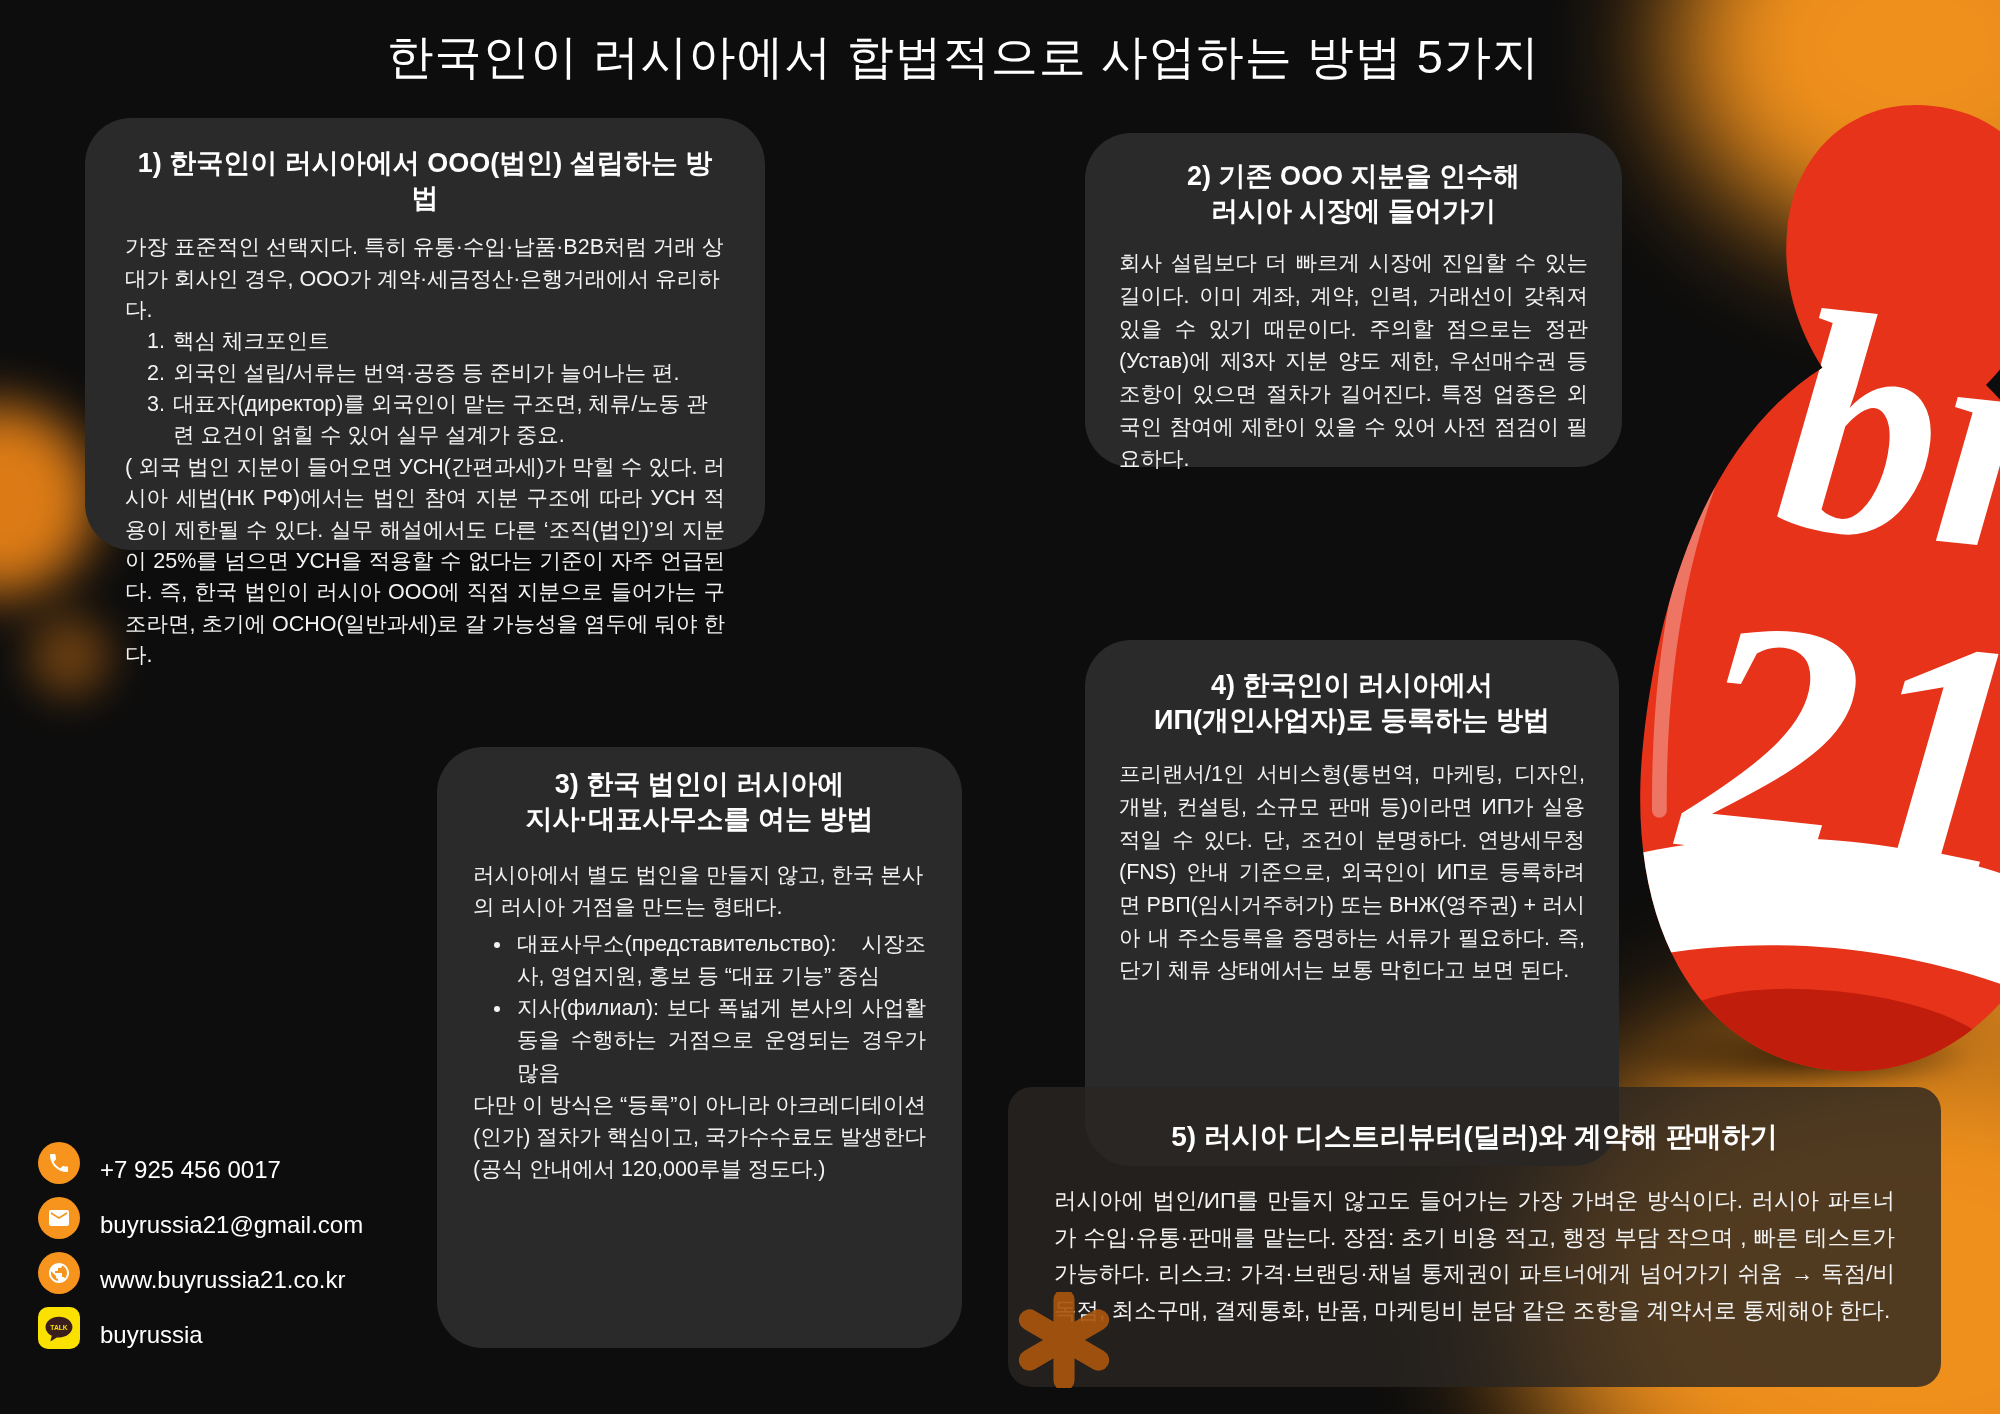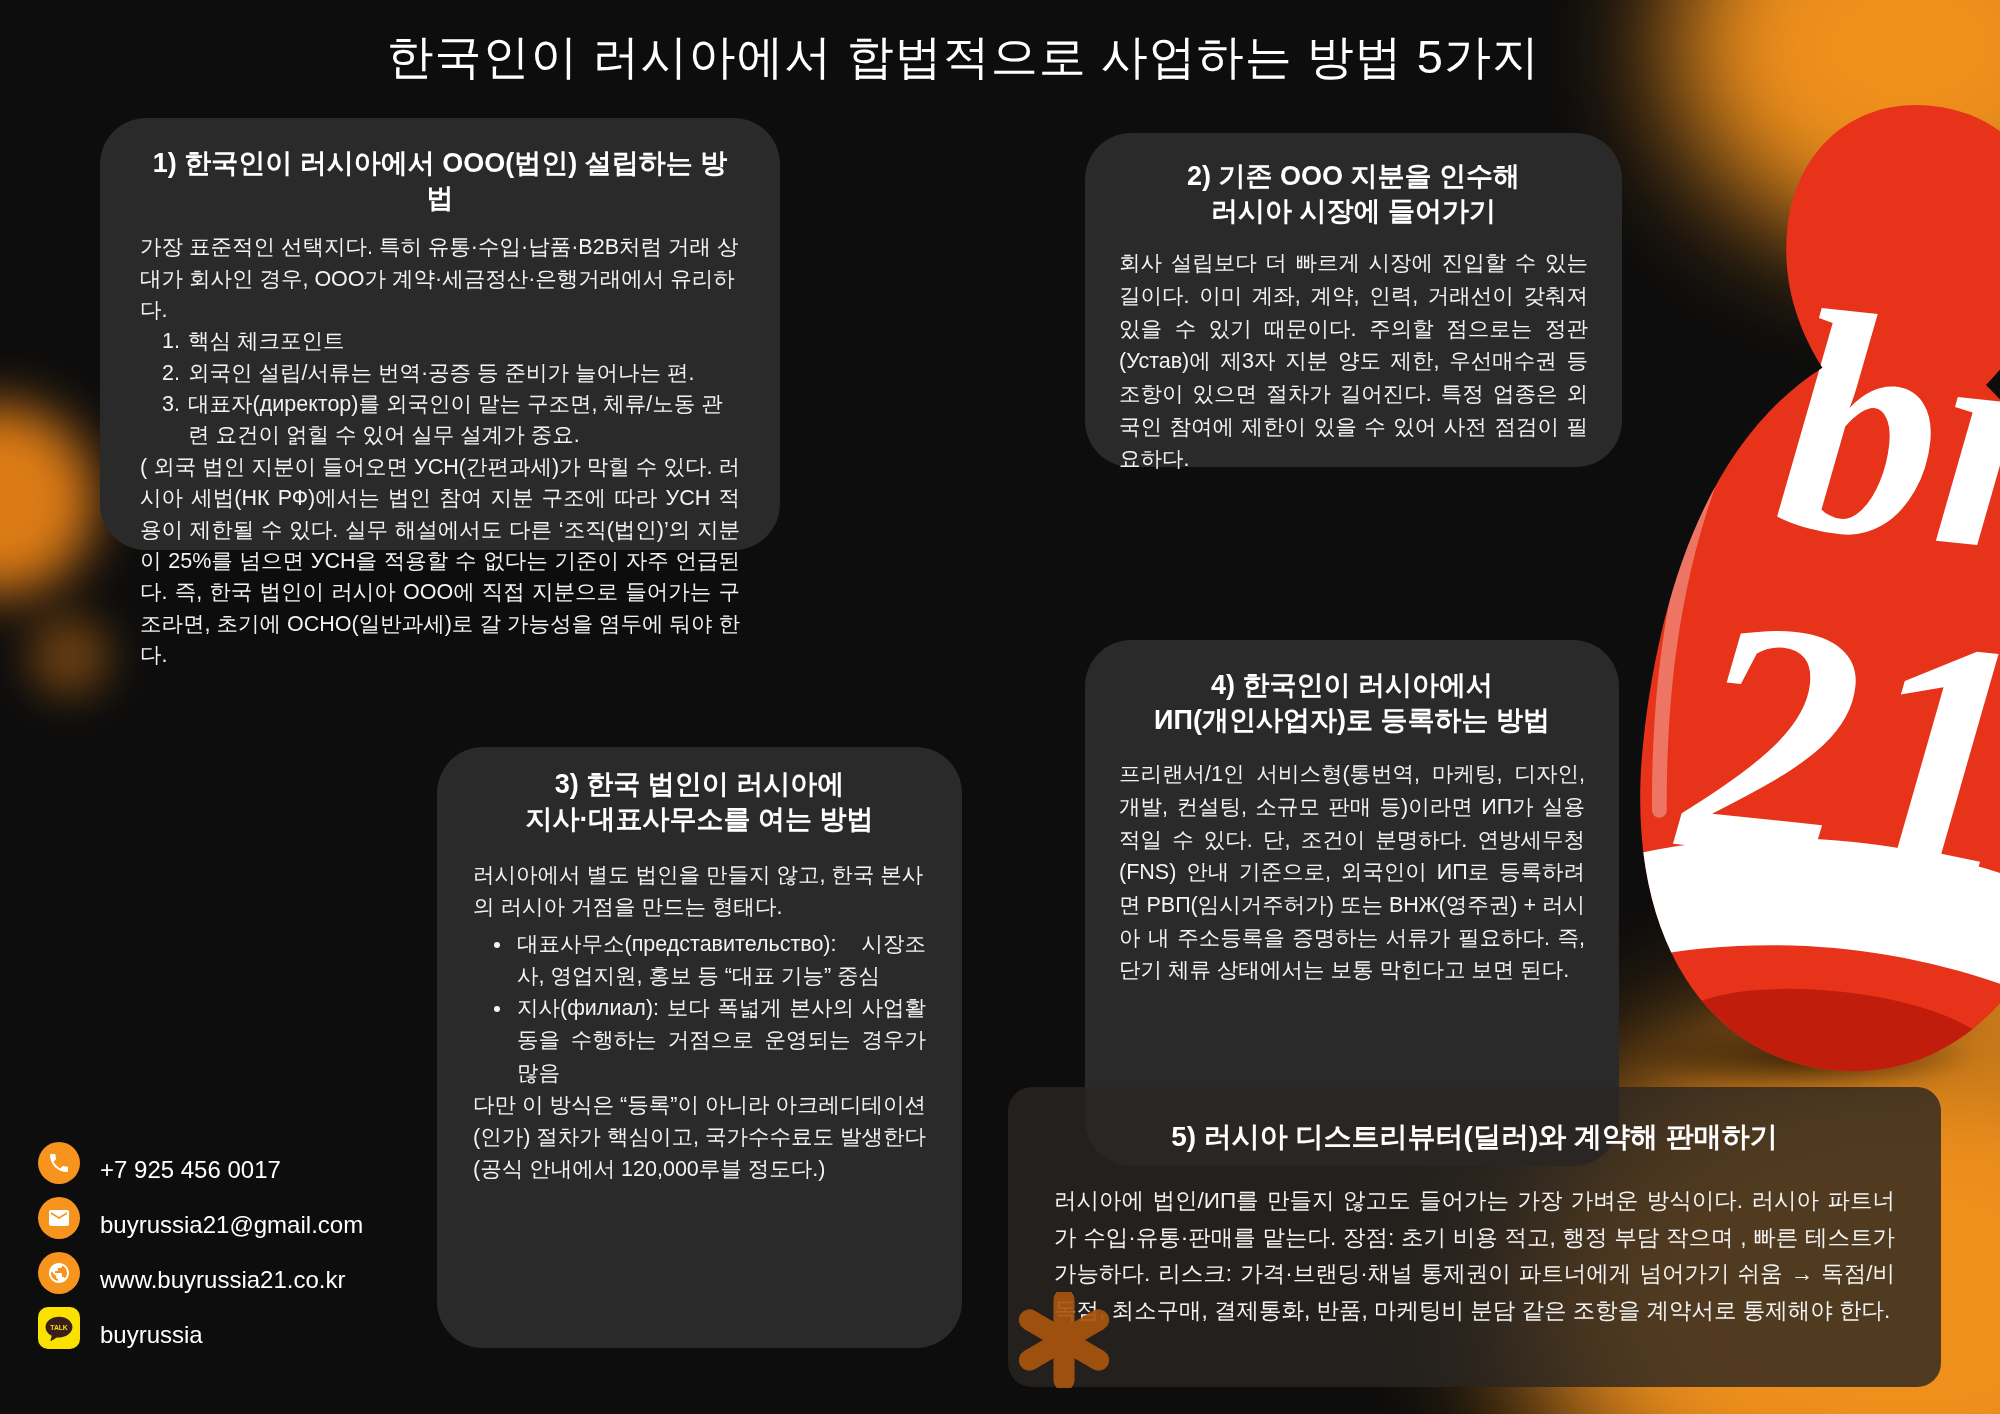--- a/index.html
+++ b/index.html
@@ -29,21 +29,21 @@
     letter-spacing:1px;
   }
 
   .card{
     position:absolute;background:#2a2a2a;border-radius:46px;box-sizing:border-box;
   }
   .card h2{margin:0;font-size:27px;font-weight:bold;color:#ffffff;text-align:center;line-height:1.3;}
   .card .body{font-size:21.5px;line-height:1.46;color:#f3f3f3;}
   .just{text-align:justify;}
 
-  .card1{left:100px;top:118px;width:680px;height:432px;padding:28px 40px 0 40px;}
+  .card1{left:85px;top:118px;width:680px;height:432px;padding:28px 40px 0 40px;}
   .card1 .body{margin-top:16px;}
   .card1 ol{margin:0;padding-left:46px;}
   .card1 ol li{padding-left:2px;}
 
   .card2{left:1085px;top:133px;width:537px;height:334px;padding:26px 34px 16px 34px;}
   .card2 .body{margin-top:18px;line-height:1.52;}
 
   .card3{left:437px;top:747px;width:525px;height:601px;padding:20px 36px 0 36px;}
   .card3 .body{margin-top:22px;line-height:1.5;}
   .card3 ul{margin:4px 0 0 0;padding-left:40px;}

